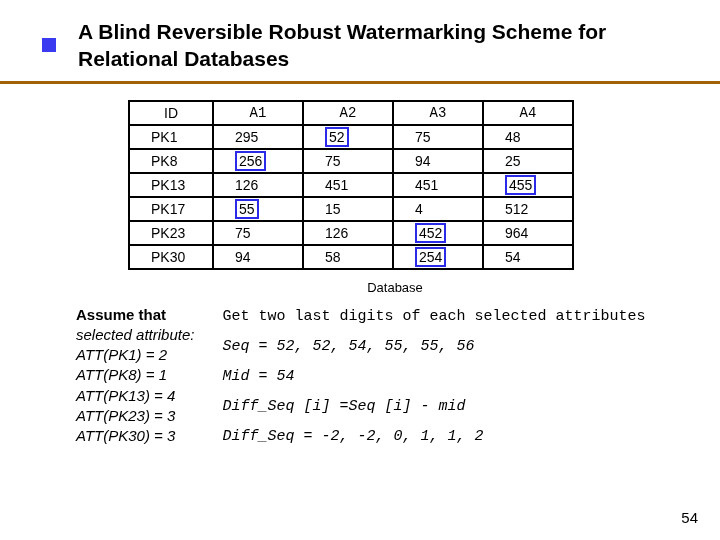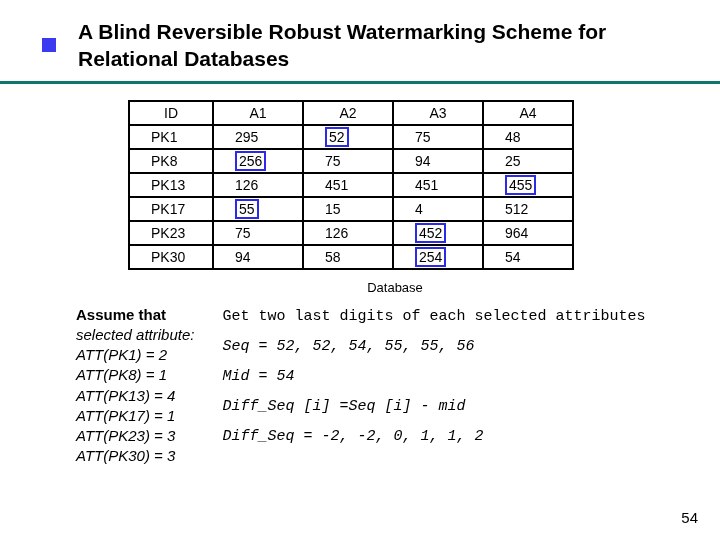--- a/index.html
+++ b/index.html
@@ -1,25 +1,25 @@
 <!DOCTYPE html>
 <html><head>
 <meta charset="utf-8">
 <style>
 * { box-sizing: border-box; margin: 0; padding: 0; }
 body { width: 720px; height: 540px; background: #fff; font-family: Verdana, Arial, sans-serif; position: relative; }
-.header { padding: 18px 32px 8px 78px; border-bottom: 3px solid #0f766e; }
+.header { padding: 18px 32px 8px 78px; border-bottom: 3px solid #a16207; }
 .header-bullet { position: absolute; left: 42px; top: 38px; width: 14px; height: 14px; background: #3a3af0; }
 .title { font-size: 21px; font-weight: bold; color: #000; line-height: 1.3; }
 .table-wrap { margin: 16px 0 0 128px; }
 table { border-collapse: collapse; }
 th, td { border: 2px solid #000; padding: 3px 21px; font-size: 14px; text-align: left; font-family: Arial, sans-serif; }
 th { text-align: center; font-weight: normal; padding: 3px 34px; }
 .col-id { width: 70px; }
-.col-a { width: 90px; }
+.col-a { width: 90px; font-family: Liberation Mono, monospace; }
 .hl { display: inline-block; border: 2px solid #2a2ae8; padding: 0 2px; margin: -2px 0; }
 .caption { text-align: center; font-size: 13px; margin: 10px 0 10px 70px; font-family: Arial, sans-serif; }
 .lower { display: flex; padding: 0 0 0 76px; gap: 28px; }
 .left-col { font-size: 15px; line-height: 1.35; font-family: Arial, sans-serif; }
 .left-col .assume { font-weight: bold; }
 .left-col .it { font-style: italic; }
 .right-col { font-size: 15px; line-height: 1.6; font-family: Liberation Mono, monospace; }
 .right-col p { margin-bottom: 6px; }
 .right-col .it { font-style: italic; }
 .pagenum { position: absolute; right: 22px; bottom: 14px; font-size: 15px; }
@@ -92,21 +92,20 @@
 
 <div class="caption">Database</div>
 
 <div class="lower">
   <div class="left-col">
     <div class="assume">Assume that</div>
     <div class="it">selected attribute:</div>
     <div class="it">ATT(PK1) = 2</div>
     <div class="it">ATT(PK8) = 1</div>
     <div class="it">ATT(PK13) = 4</div>
-    <div class="it">ATT(PK17) = 1</div>
     <div class="it">ATT(PK23) = 3</div>
     <div class="it">ATT(PK30) = 3</div>
   </div>
   <div class="right-col">
     <p>Get two last digits of each selected attributes</p>
     <p class="it">Seq = 52, 52, 54, 55, 55, 56</p>
     <p class="it">Mid = 54</p>
     <p class="it">Diff_Seq [i] =Seq [i] - mid</p>
     <p class="it">Diff_Seq = -2, -2, 0, 1, 1, 2</p>
   </div>

